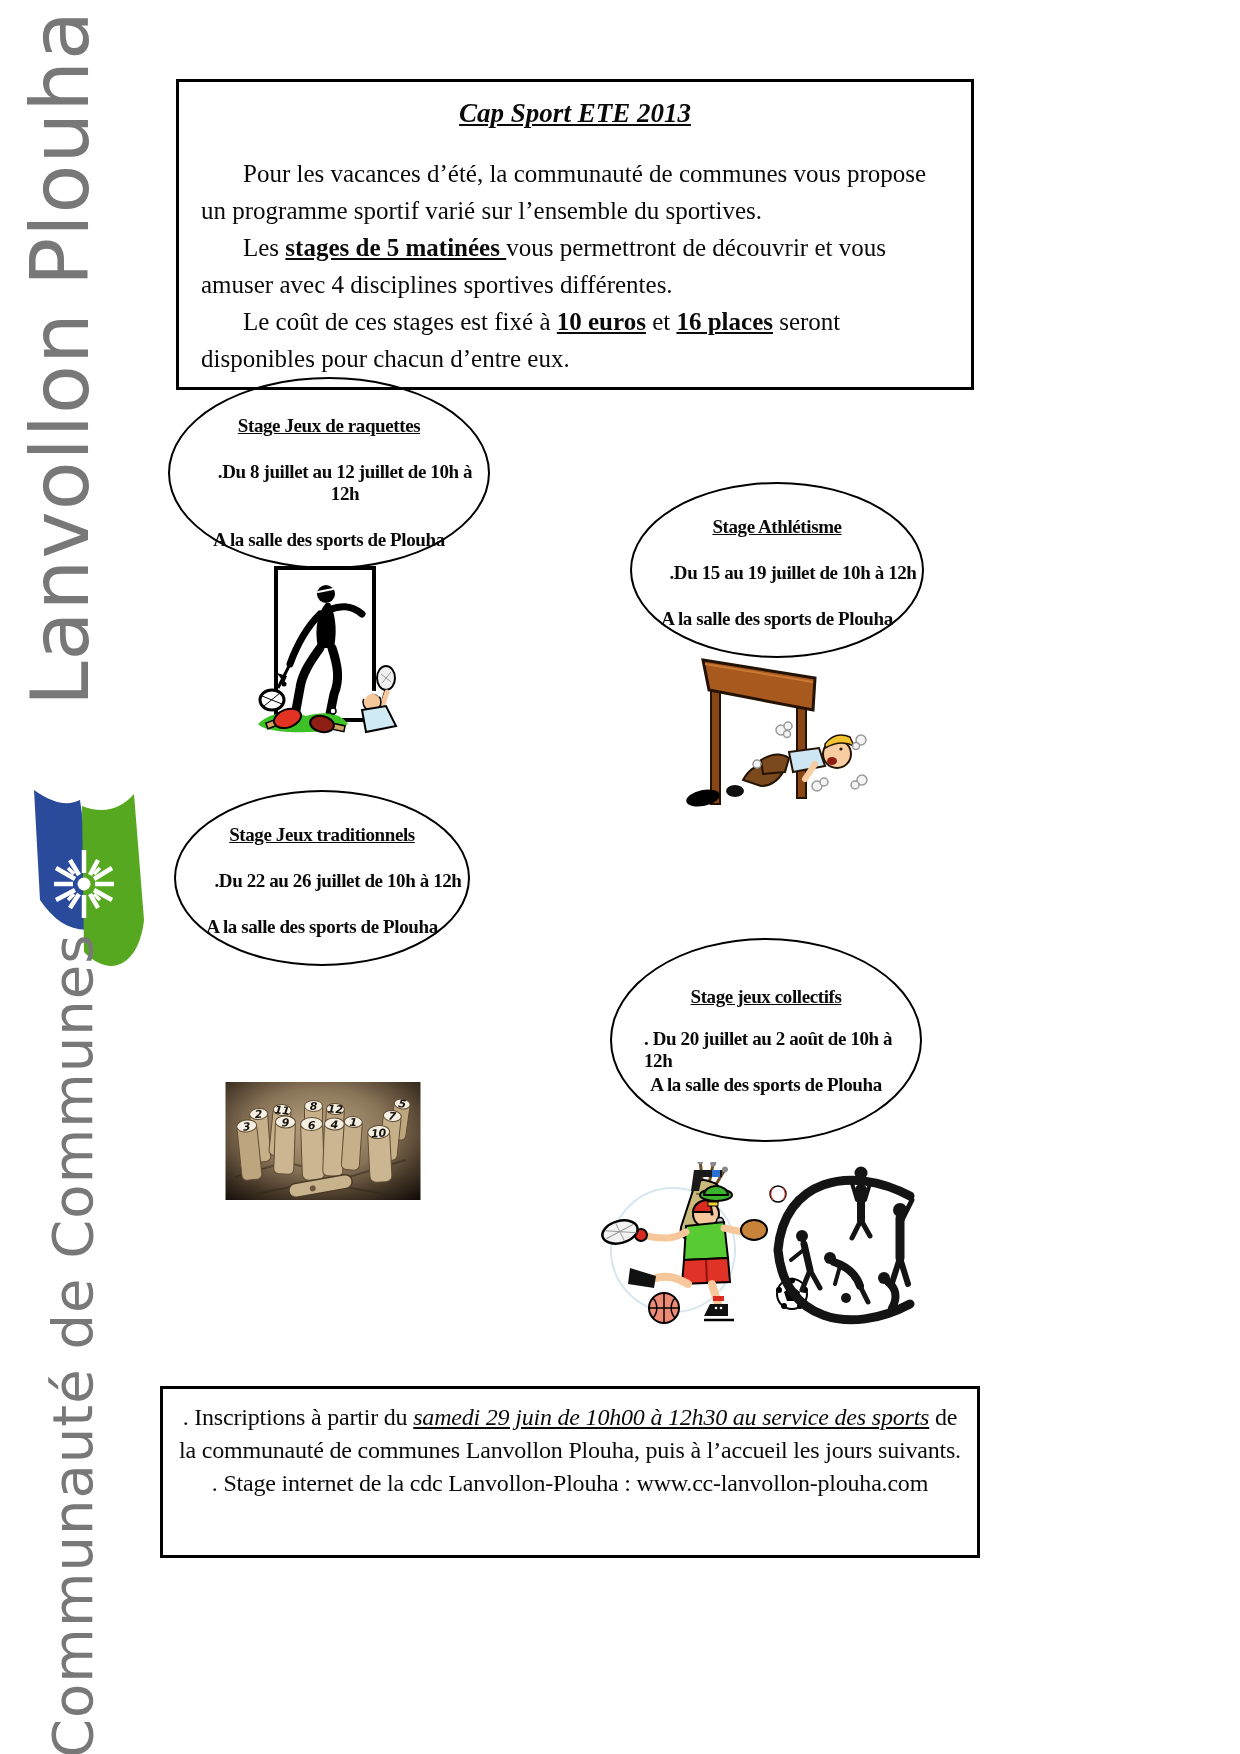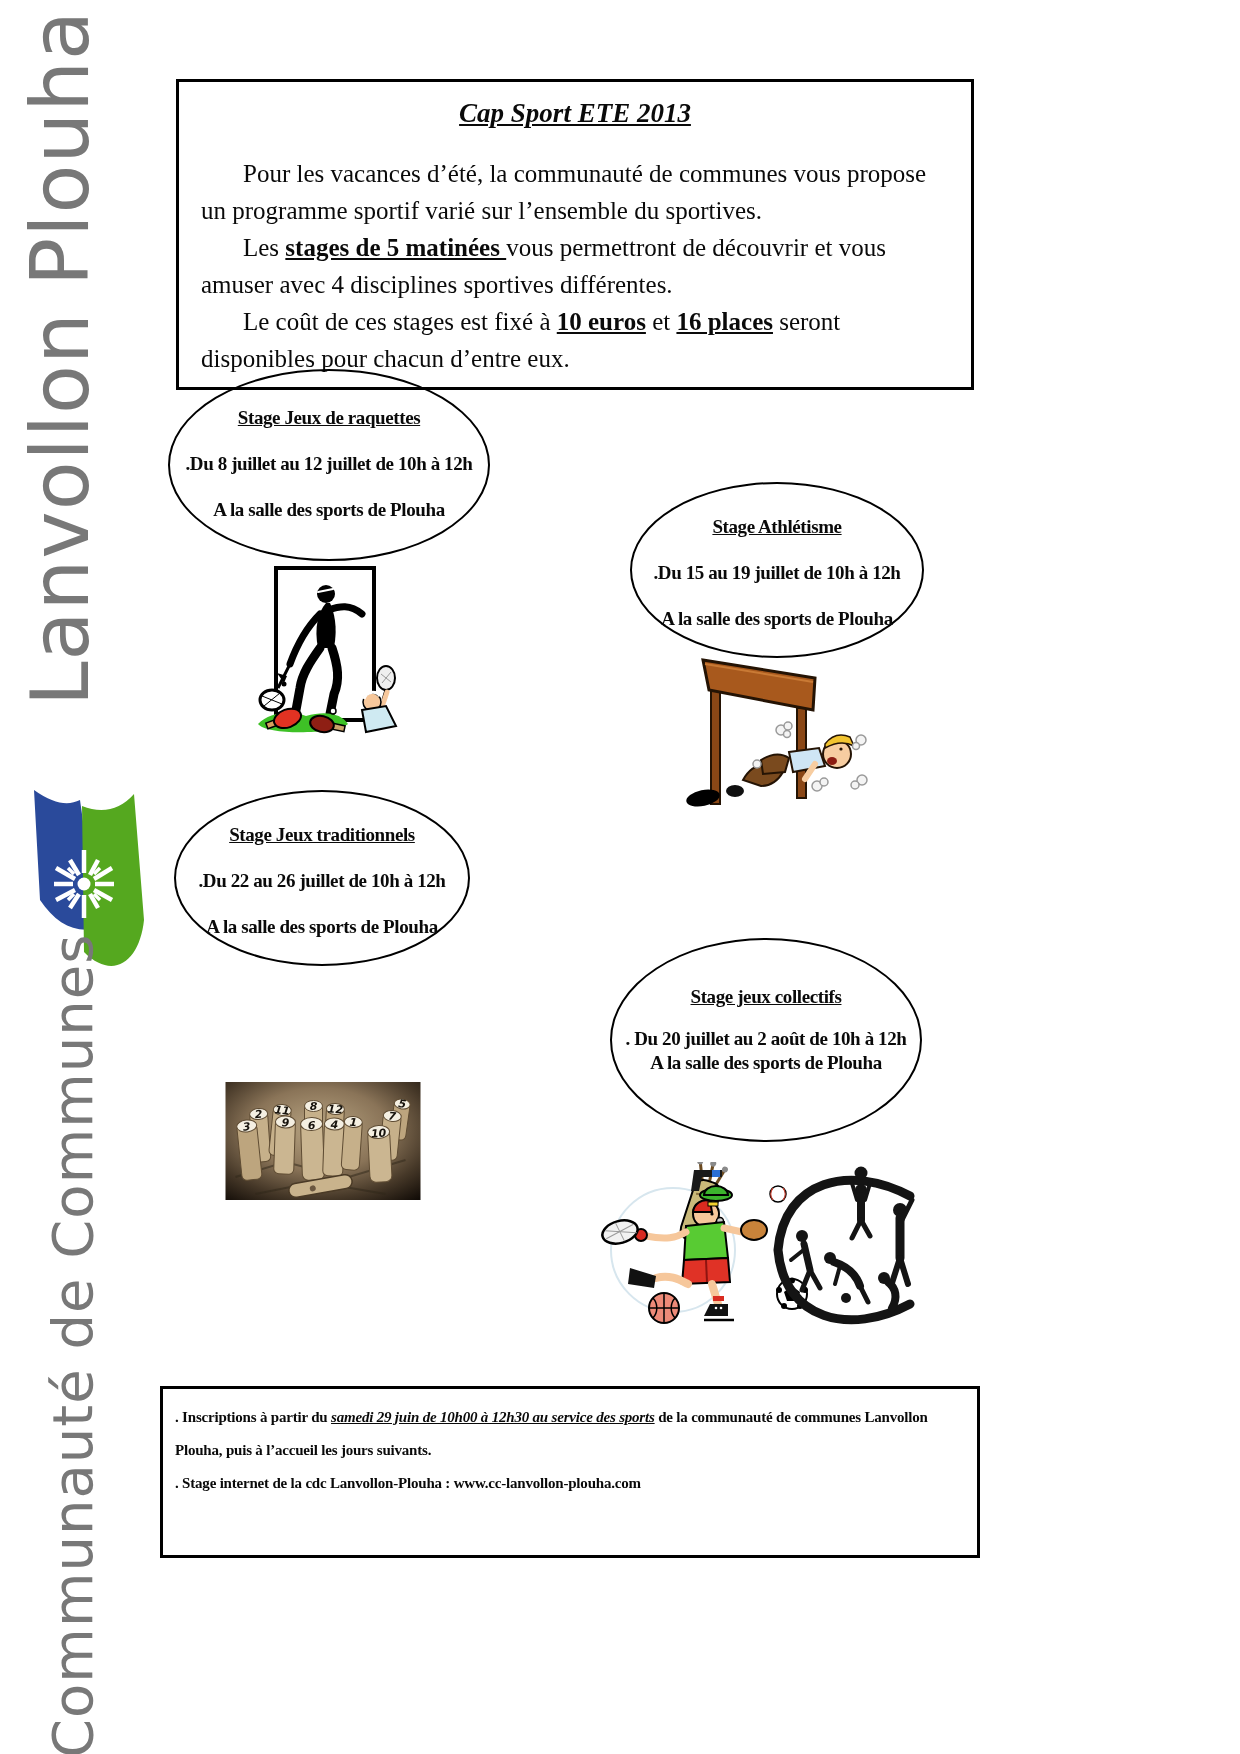--- a/index.html
+++ b/index.html
@@ -32,33 +32,33 @@
   .intro-strong{font-weight:bold;text-decoration:underline;}
 
   
   .bubble{
     position:absolute;border:2px solid #000;border-radius:50%;
     box-sizing:border-box;text-align:center;
     font-size:19px;font-weight:bold;letter-spacing:-0.4px;line-height:22px;
   }
   .bubble p{margin:0;}
   .bubble .title{text-decoration:underline;margin-bottom:24px;}
-  .bubble .date{margin-bottom:24px;}
-  #bubble-raquettes{left:168px;top:369px;width:322px;height:192px;padding-top:36px;}
+  .bubble .date{margin-bottom:24px;margin-left:32px;}
+  #bubble-raquettes{left:168px;top:377px;width:322px;height:192px;padding-top:36px;}
   #bubble-athletisme{left:630px;top:482px;width:294px;height:176px;padding-top:32px;}
   #bubble-traditionnels{left:174px;top:790px;width:296px;height:176px;padding-top:32px;}
   #bubble-collectifs{left:610px;top:938px;width:312px;height:204px;padding-top:46px;}
   #bubble-collectifs .title{margin-bottom:20px;}
   #bubble-collectifs .date{display:inline-block;max-width:292px;text-align:left;margin-bottom:2px;}
 
   
   #footer-box{
     left:160px;top:1386px;width:820px;height:172px;box-sizing:border-box;
-    border:3px solid #000;padding:12px 12px 0 12px;
-    font-size:15px;font-weight:bold;line-height:33px;letter-spacing:-0.2px;
+    border:3px solid #000;padding:12px 12px 0 12px;text-align:center;
+    font-size:24px;font-weight:normal;line-height:33px;letter-spacing:-0.2px;
   }
   #footer-box p{margin:0;}
   .footer-em{font-style:italic;text-decoration:underline;}
 
   svg text{font-family:"DejaVu Sans", sans-serif;}
   .pin-num{font:italic 700 11px "DejaVu Sans",sans-serif;fill:#17130d;text-anchor:middle;}
 </style>
 </head>
 <body>
 

